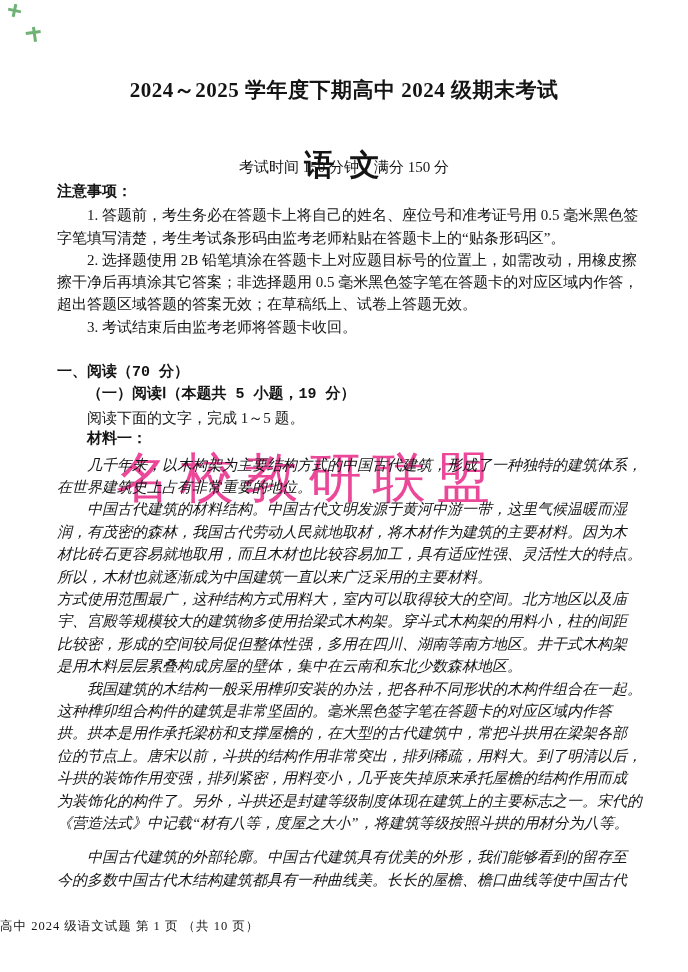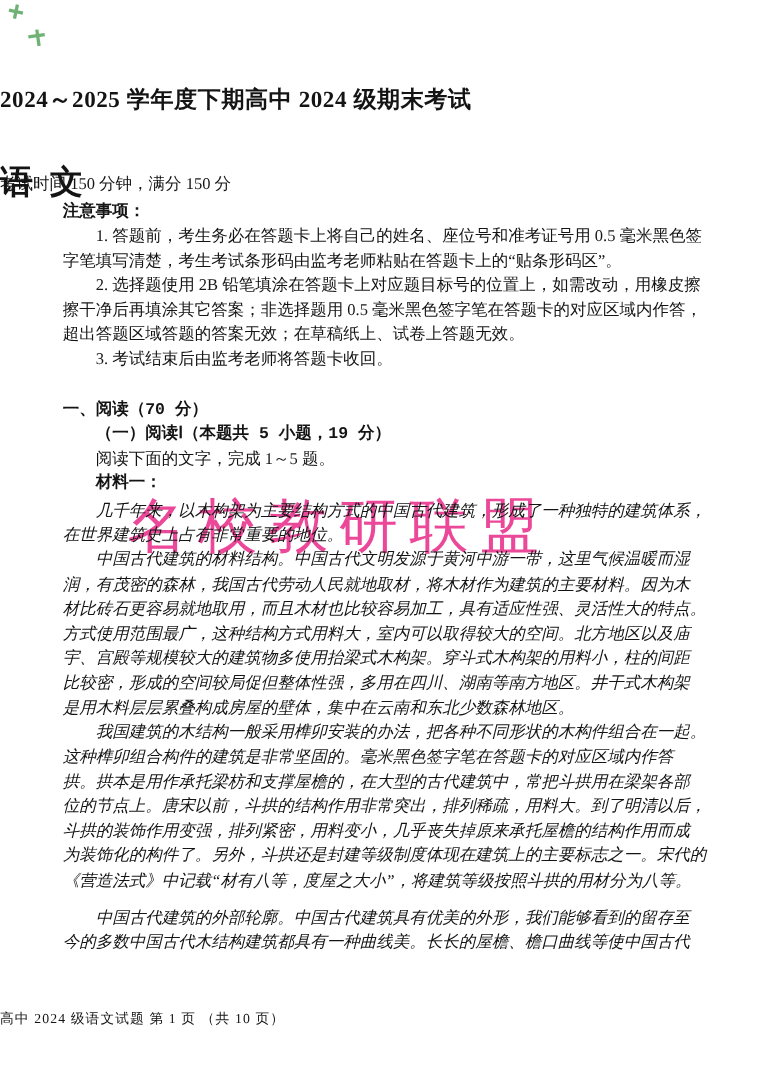--- a/index.html
+++ b/index.html
@@ -25,21 +25,21 @@
     position:absolute;
     top:448px;left:116px;
     z-index:0;
     font-size:54px;line-height:60px;
     letter-spacing:10px;
     color:#ec4899;
     white-space:nowrap;
     font-family:"Liberation Serif","DejaVu Serif",serif;
   }
   
-  .hdr{position:absolute;left:0;width:100%;text-align:left;z-index:1;}
+  .hdr{position:absolute;left:0;width:100%;text-align:center;z-index:1;}
   .exam-session{top:76px;font-size:21px;font-weight:bold;letter-spacing:.5px;}
   .subject{top:106px;font-size:30px;font-weight:bold;letter-spacing:4px;margin-top:39px;}
   .exam-info{top:158px;font-size:15px;}
   
   .block{position:absolute;left:57px;width:562px;z-index:1;}
   .line{height:22.3px;line-height:22.3px;font-size:15px;white-space:nowrap;}
   .ind{padding-left:30px;}
   .hsans{
     font-family:Liberation Mono, monospace;
     font-weight:bold;
@@ -94,20 +94,21 @@
 
     <div class="body-lines">
       <div>
         <div class="line ind">几千年来，以木构架为主要结构方式的中国古代建筑，形成了一种独特的建筑体系，</div>
         <div class="line">在世界建筑史上占有非常重要的地位。</div>
       </div>
       <div>
         <div class="line ind">中国古代建筑的材料结构。中国古代文明发源于黄河中游一带，这里气候温暖而湿</div>
         <div class="line">润，有茂密的森林，我国古代劳动人民就地取材，将木材作为建筑的主要材料。因为木</div>
         <div class="line">材比砖石更容易就地取用，而且木材也比较容易加工，具有适应性强、灵活性大的特点。</div>
+        <div class="line">所以，木材也就逐渐成为中国建筑一直以来广泛采用的主要材料。</div>
       </div>
       <div>
         <div class="line">方式使用范围最广，这种结构方式用料大，室内可以取得较大的空间。北方地区以及庙</div>
         <div class="line">宇、宫殿等规模较大的建筑物多使用抬梁式木构架。穿斗式木构架的用料小，柱的间距</div>
         <div class="line">比较密，形成的空间较局促但整体性强，多用在四川、湖南等南方地区。井干式木构架</div>
         <div class="line">是用木料层层累叠构成房屋的壁体，集中在云南和东北少数森林地区。</div>
       </div>
       <div>
         <div class="line ind">我国建筑的木结构一般采用榫卯安装的办法，把各种不同形状的木构件组合在一起。</div>
         <div class="line">这种榫卯组合构件的建筑是非常坚固的。毫米黑色签字笔在答题卡的对应区域内作答</div>

